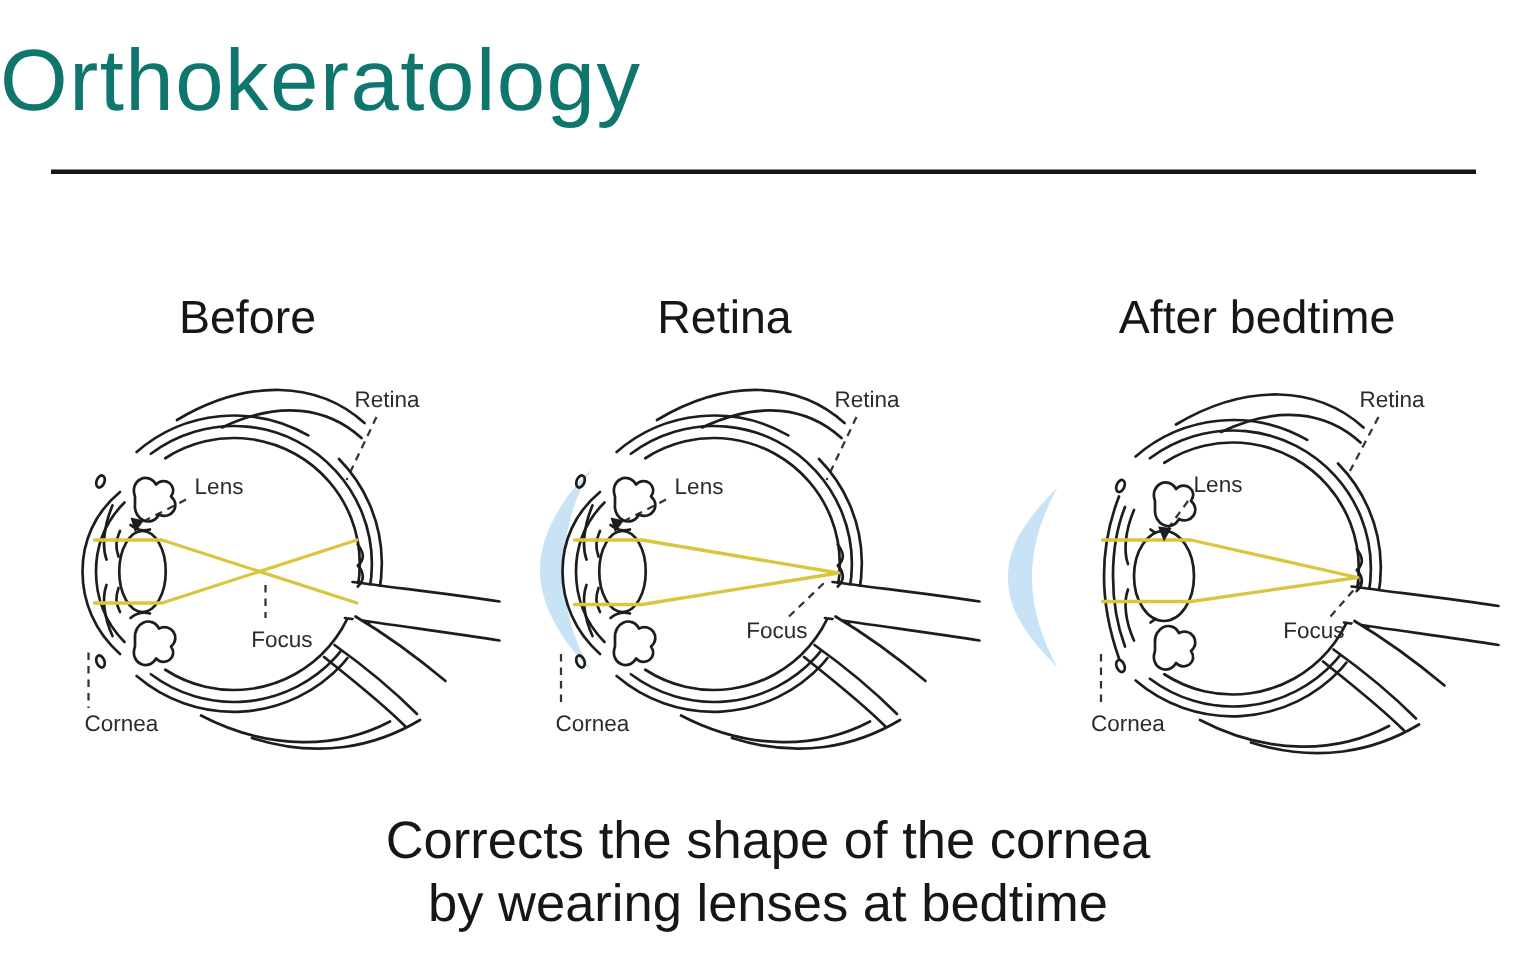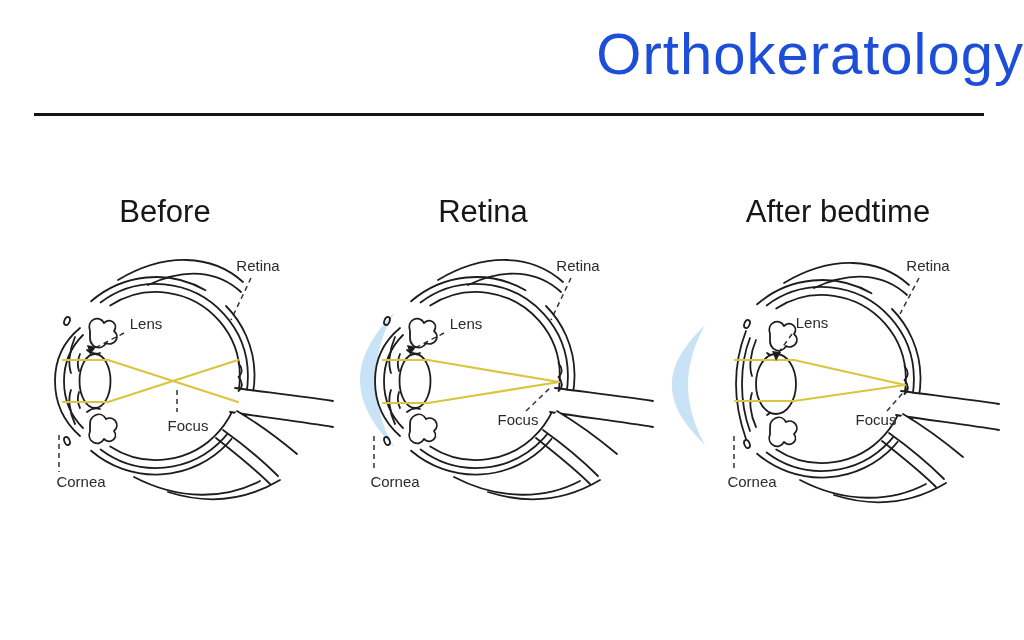--- a/index.html
+++ b/index.html
@@ -7,22 +7,22 @@
     --ray:#d9c53e;
     --blue:#c8e3f6;
     --text:#1c1c1c;
   }
   html,body{margin:0;padding:0;}
   body{
     width:1024px;height:640px;position:relative;background:#ffffff;overflow:hidden;
     font-family:"Liberation Sans", sans-serif;color:var(--text);
   }
   .page-title{
-    position:absolute;top:20px;left:0;width:100%;text-align:right;
-    font-size:58px;font-weight:300;letter-spacing:1px;color:#1d4ed8;
+    position:absolute;top:20px;left:0;width:100%;text-align:left;
+    font-size:58px;font-weight:300;letter-spacing:1px;color:#0f766e;
   }
   .divider{
     position:absolute;left:34px;top:113px;width:950px;height:3px;background:#141414;
   }
   .heading{
     position:absolute;top:194px;transform:translateX(-50%);
     font-size:31px;font-weight:300;white-space:nowrap;color:#161616;
   }
   .caption{
     position:absolute;top:540px;left:0;width:100%;text-align:center;
@@ -150,13 +150,15 @@
     <polygon class="arw" points="100,111 109,112 104,121"></polygon>
     <text class="lbl" x="140" y="88">Lens</text>
     <path class="dash" d="M 215 171 L 236 147"></path>
     <text class="lbl" x="204" y="185">Focus</text>
     <path class="dash" d="M 62 196 L 62 232"></path>
     <text class="lbl" x="80" y="247">Cornea</text>
   </g>
 </svg>
 
 <div class="caption">
+  <div>Corrects the shape of the cornea</div>
+  <div>by wearing lenses at bedtime</div>
 </div>
 
 </body></html>

